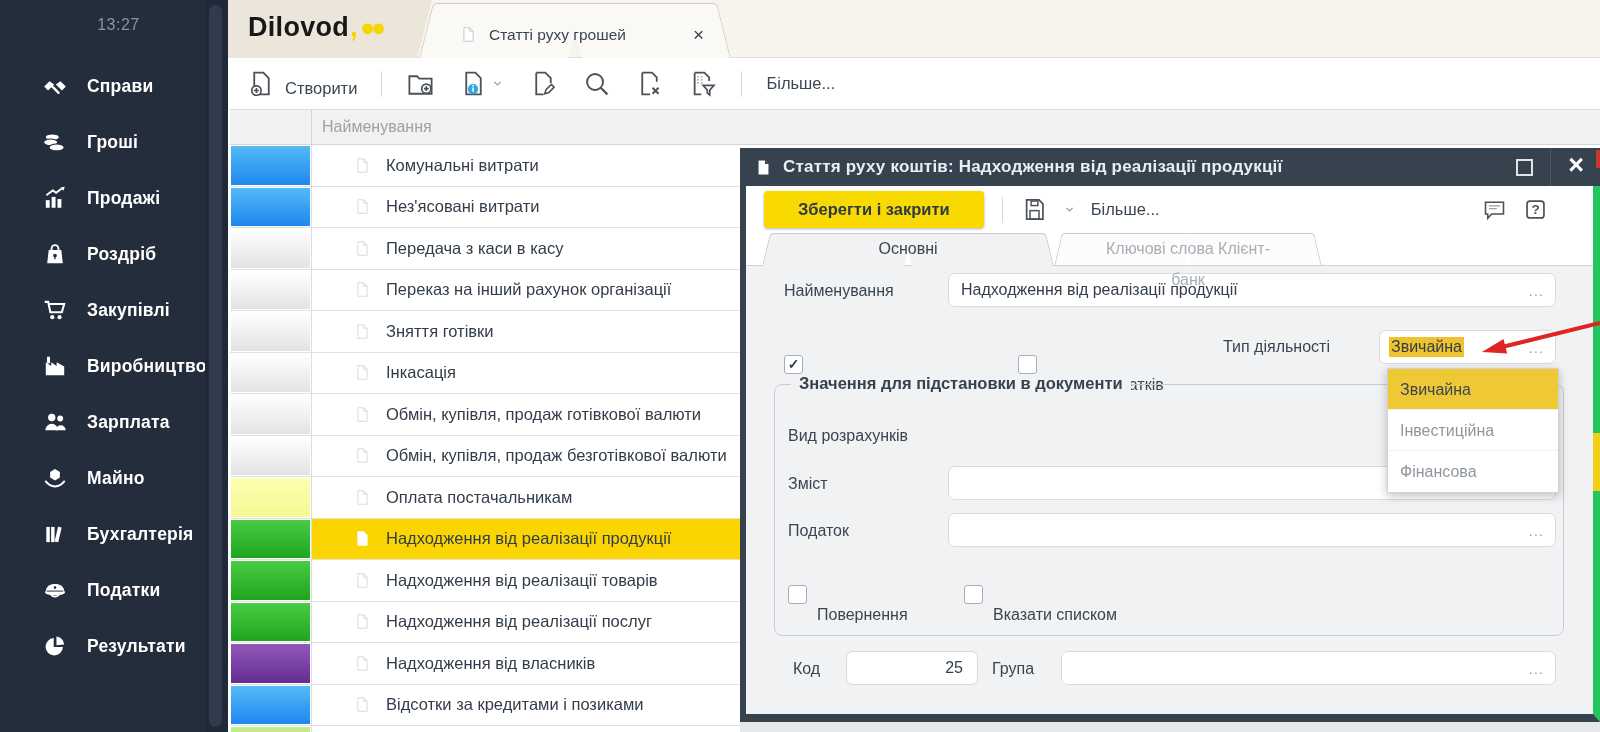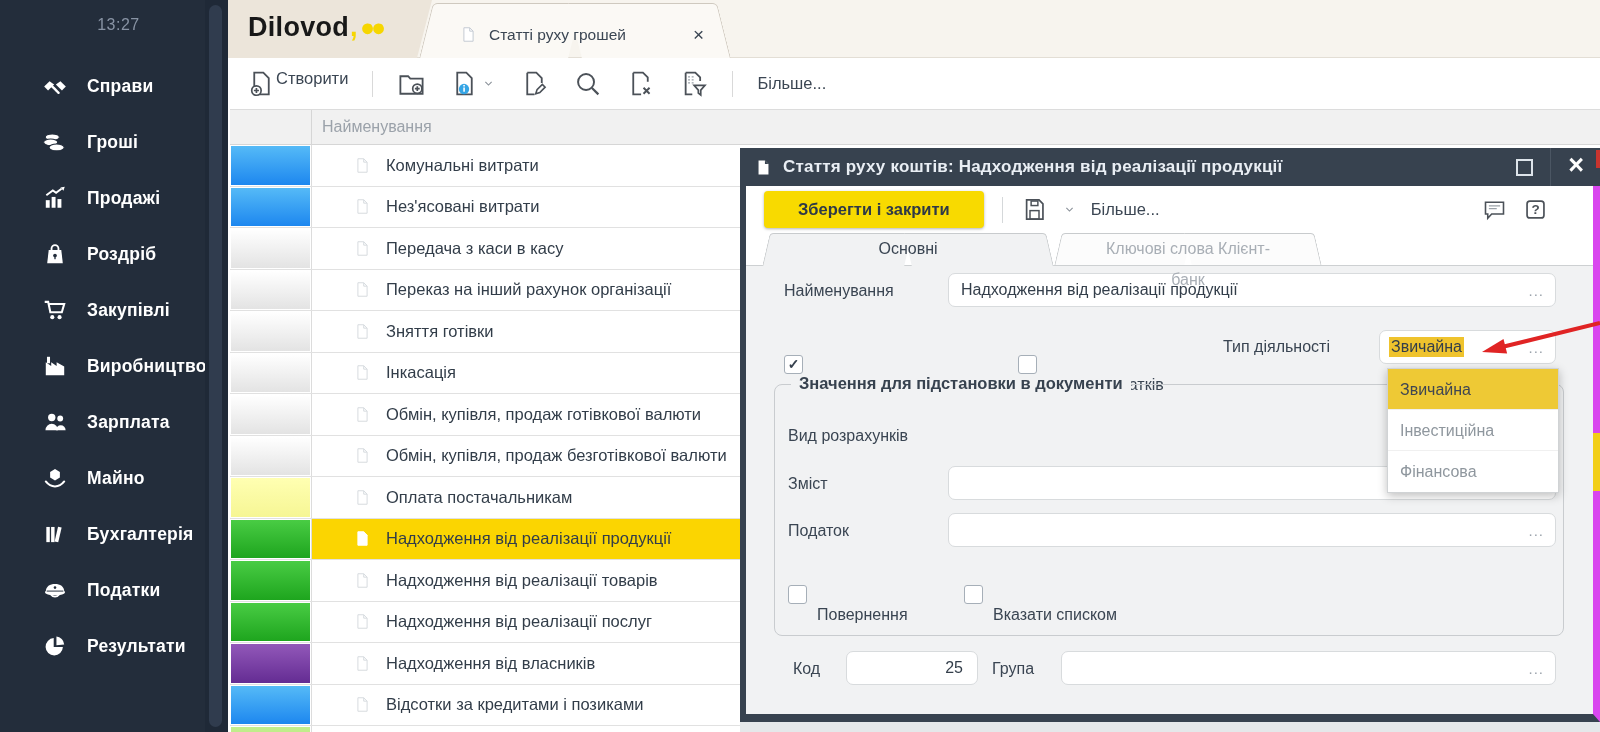--- a/index.html
+++ b/index.html
@@ -26,21 +26,21 @@
   .doc-tab{position:absolute;left:190px;top:3px;width:314px;height:55px;}
   .doc-tab::before,.doc-tab::after{content:"";position:absolute;top:0;bottom:0;background:#fbf9f5;border:1px solid #cfc9bf;border-bottom:none;}
   .doc-tab::before{left:8px;right:50%;transform:skewX(-14deg);border-right:none;border-top-left-radius:5px;}
   .doc-tab::after{left:50%;right:8px;transform:skewX(14deg);border-left:none;border-top-right-radius:5px;}
   .doc-tab .inner{position:relative;z-index:1;display:flex;align-items:center;height:100%;padding:8px 28px 0 42px;gap:12px;}
   .doc-tab .ttl{font-size:15.5px;color:#3b4653;flex:1;}
   .doc-tab .x{font-size:19px;color:#3b4653;cursor:pointer;line-height:1;}
   .tabicon{width:17px;height:21px;}
 
   .toolbar{height:51px;background:#fff;display:flex;align-items:center;padding-left:19px;gap:24px;}
-  .tb-btn{display:flex;align-items:flex-start;cursor:pointer;}
+  .tb-btn{display:flex;align-items:flex-end;gap:9px;cursor:pointer;}
   .tb-btn span{font-size:16.5px;color:#3b4653;}
   .tbi{width:29px;height:29px;cursor:pointer;}
   .tb-sep{width:1px;height:26px;background:#d9d9d9;}
   .tb-group{display:flex;align-items:center;gap:2px;cursor:pointer;}
   .chev{width:15px;height:15px;}
   .tb-more{font-size:16.5px;color:#3b4653;cursor:pointer;}
 
   
   .thead{height:36px;background:#f1f1f1;border-top:1px solid #dcdcdc;border-bottom:1px solid #d6d6d6;display:flex;margin-left:2px;}
   .thead .c1{width:82px;border-right:1px solid #d6d6d6;}
@@ -53,21 +53,21 @@
   .sw-yellow{background:linear-gradient(#ffffb2,#f6f694);}
   .sw-green{background:linear-gradient(#49cc44,#1ea51e);}
   .sw-purple{background:linear-gradient(#9258b9,#642c93);}
   .sw-lime{background:linear-gradient(#c3ee8e,#abe272);}
   .tcell{flex:1;display:flex;align-items:center;padding-left:42px;gap:15px;font-size:16.5px;color:#323d49;}
   .trow.selected .tcell{background:#fbd501;}
   .docicon{width:17px;height:21px;flex:0 0 17px;}
 
   
   #dialog{position:absolute;left:740px;top:148px;width:860px;height:574px;z-index:10;
-    border-left:6px solid #37424f;border-right:7px solid #d946ef;border-bottom:8px solid #37424f;background:#1d4ed8;}
+    border-left:6px solid #37424f;border-right:7px solid #22c55e;border-bottom:8px solid #37424f;background:#1d4ed8;}
   .dlg-titlebar{height:38px;background:#37424f;margin:0 -7px 0 -6px;display:flex;align-items:center;padding:0 16px 0 15px;gap:11px;}
   .dlg-titlebar .dtitle{color:#e9eef4;font-size:17px;font-weight:700;flex:1;letter-spacing:.2px;}
   .wmax{width:17px;height:17px;border:2px solid #dde4ea;cursor:pointer;}
   .wsep{width:1px;height:38px;background:#4b5663;margin:0 6px;}
   .wclose{color:#fff;font-size:27px;font-weight:700;line-height:1;cursor:pointer;margin-top:-3px;}
   .dlg-body{position:relative;height:528px;background:#f1f2f3;}
   .dlg-toolbar{height:47px;background:#fff;display:flex;align-items:center;padding:0 18px 0 18px;gap:14px;}
   .save-btn{background:#f8da00;color:#2e3947;font-weight:700;font-size:16.5px;padding:9px 34px;border:none;border-radius:4px;box-shadow:0 1px 3px rgba(0,0,0,.3);cursor:pointer;}
   .dsep{width:1px;height:26px;background:#d5d8da;margin:0 4px;}
   .dicon{width:27px;height:27px;cursor:pointer;}

